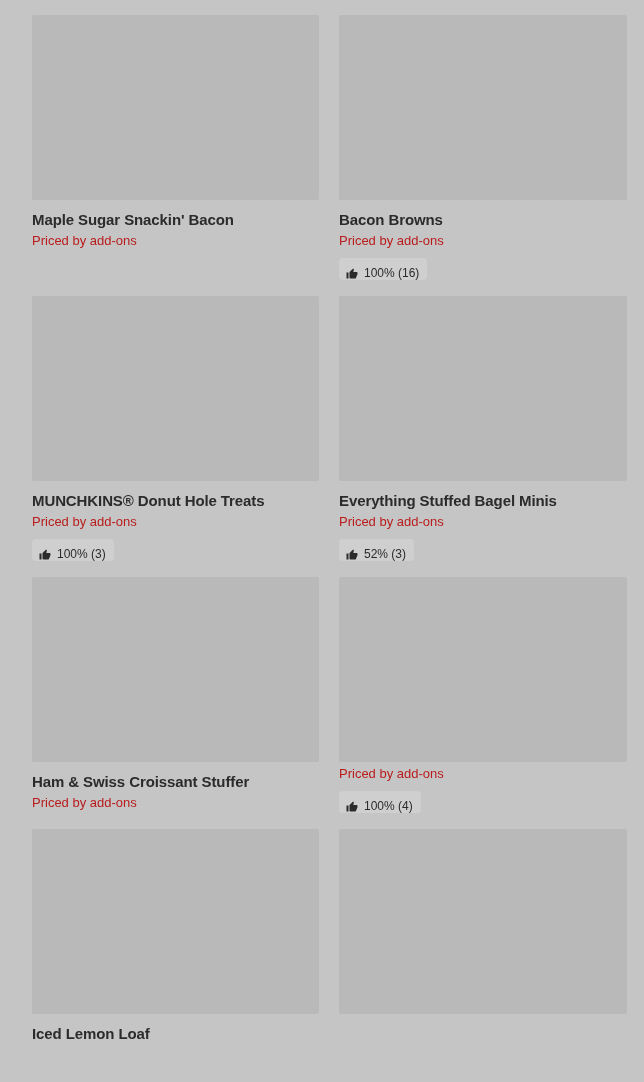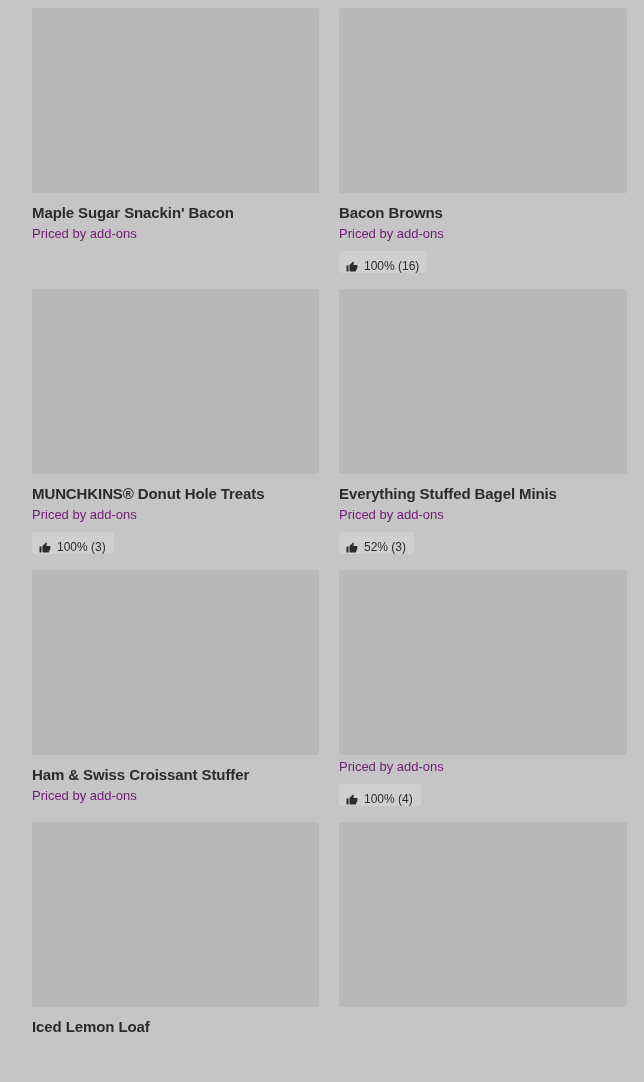--- a/index.html
+++ b/index.html
@@ -11,21 +11,21 @@
   }
 
   body {
     background: #c5c5c5;
     font-family: "Liberation Sans", sans-serif;
     -webkit-font-smoothing: antialiased;
   }
 
   .menu-grid {
     width: 644px;
-    padding: 8px 18px 0 32px;
+    padding: 15px 18px 0 32px;
     display: grid;
     grid-template-columns: 287px 287px;
     column-gap: 20px;
     row-gap: 16px;
     align-content: start;
   }
 
   .product-card {
     display: flex;
     flex-direction: column;
@@ -53,21 +53,21 @@
     color: #2b2b2b;
     letter-spacing: -0.1px;
     white-space: nowrap;
   }
 
   .card-subtitle {
     margin-top: 4px;
     font-size: 13px;
     font-weight: normal;
     line-height: 16px;
-    color: #701a75;
+    color: #b91c1c;
   }
 
   .rating-badge {
     margin-top: 9px;
     height: 22px;
     display: inline-flex;
     align-items: flex-end;
     gap: 6px;
     padding: 0 8px 0 7px;
     border-radius: 4px;

